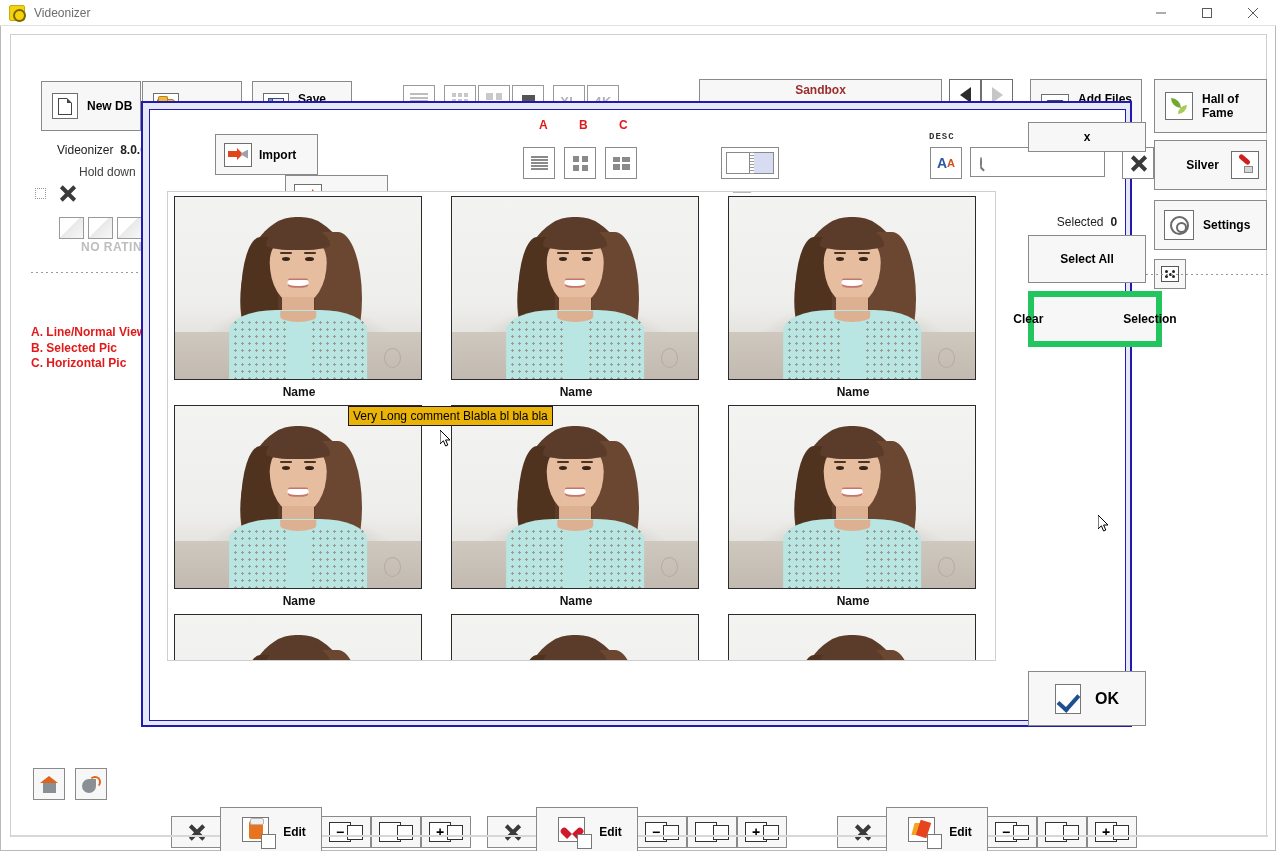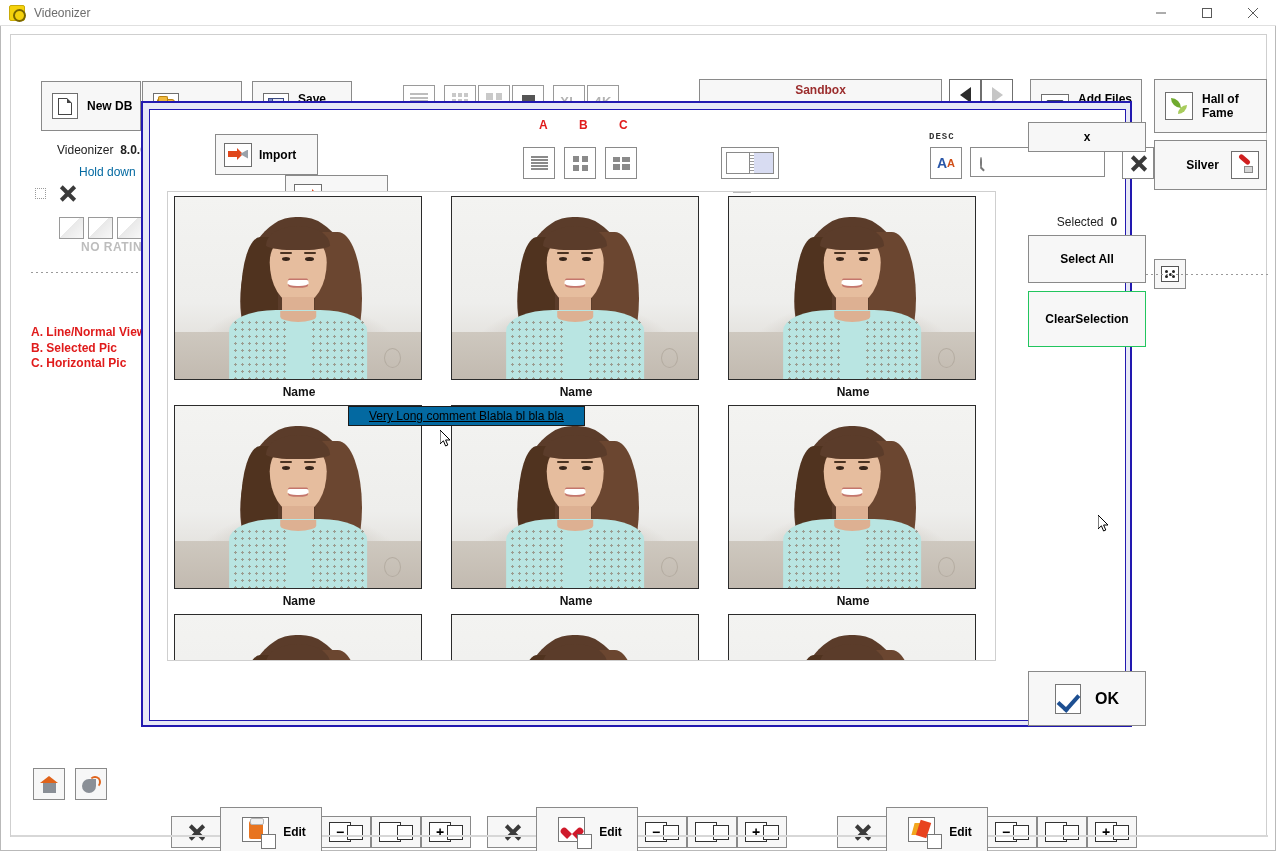--- a/index.html
+++ b/index.html
@@ -140,21 +140,21 @@
 
   #btn-dice{ left:1143px; top:224px; width:32px; height:30px; justify-content:center; }
   .dice-ico{ width:18px;height:16px;border:1px solid #555;position:relative;background:#fff; }
   .dice-ico i{ position:absolute;width:3px;height:3px;background:#222;border-radius:50%; }
   #dots-line{ position:absolute;left:1135px;top:239px;width:124px;height:1px;
     background:repeating-linear-gradient(to right,#9a9a9a 0 2px,transparent 2px 5px); }
 
   
   #version-line{ position:absolute; left:46px; top:108px; font-size:12px; color:#222; }
   #version-line b{ font-weight:bold; }
-  #holddown{ position:absolute; left:68px; top:130px; font-size:12px; color:#0369a1; }
+  #holddown{ position:absolute; left:68px; top:130px; font-size:12px; color:#404040; }
   #chk-row{ position:absolute; left:24px; top:150px; display:flex; align-items:center; }
   #chk-box{ width:11px;height:11px;border:1px dotted #9a9a9a;background:#fff; }
   .x-ico{ width:17px;height:17px;position:relative;display:inline-block; }
   .x-ico:before,.x-ico:after{content:"";position:absolute;left:7px;top:-1px;width:4px;height:19px;background:#3a3a3a;}
   .x-ico:before{transform:rotate(45deg);}
   .x-ico:after{transform:rotate(-45deg);}
   #chk-x{ margin-left:13px; }
   #rating-row{ position:absolute; left:48px; top:182px; display:flex; gap:4px; }
   .star{ width:25px;height:22px;border:1px solid #9a9a9a;
          background:linear-gradient(135deg,#ffffff 0%,#ffffff 45%,#e9e9e9 46%,#f8f8f8 100%); }
@@ -304,42 +304,42 @@
   .photo .lace-l,.photo .lace-r{ position:absolute; bottom:0; width:22%; height:33%;
      background-image:radial-gradient(circle, #8f8375 1.1px, transparent 1.3px);
      background-size:7px 7px; opacity:.75; }
   .photo .lace-l{ left:23%; } .photo .lace-r{ right:23%; }
   .photo .sofa{ position:absolute; left:0; bottom:0; width:100%; height:26%;
      background:linear-gradient(to bottom,#cec8bf,#c2bab0); }
   .photo .cushion{ position:absolute; right:8%; bottom:6%; width:7%; height:11%;
      border:1px solid #b4aca1; border-radius:50%; }
 
   
-  #tooltip{ position:absolute; left:205px; top:303px; background:#0369a1; color:#000;
-    border:1px solid #1a1a1a; font-size:12px; padding:2px 20px; white-space:nowrap; z-index:30;text-decoration:underline; }
+  #tooltip{ position:absolute; left:205px; top:303px; background:#eab308; color:#000;
+    border:1px solid #1a1a1a; font-size:12px; padding:2px 4px; white-space:nowrap; z-index:30; }
   #cursor-dlg{ position:absolute; left:297px; top:327px; width:12px; height:18px; z-index:31; }
   #cursor-main{ position:absolute; left:1087px; top:480px; width:12px; height:18px; z-index:5; }
   .arrowcur{ filter:drop-shadow(0.5px 0.5px 0 #fff); }
 
   
   #drag-handle{ position:absolute; left:565px; top:-2px; width:18px; height:3px; background:#b9b9b9; }
 
   
   #d-x{ position:absolute; left:861px; top:0px; width:118px; height:30px;
     background:#f7f7f7; border:1px solid #8a8a8a; display:flex;align-items:center;justify-content:center;
     font-size:12px; font-weight:bold; }
   #d-selected{ position:absolute; left:861px; top:93px; width:118px; text-align:center;
     font-size:12px; color:#222; }
   #d-selected b{ margin-left:7px; }
   #d-selectall{ position:absolute; left:861px; top:113px; width:118px; height:48px;
     background:#f7f7f7; border:1px solid #8a8a8a; display:flex;align-items:center;justify-content:center;
     font-size:12px;font-weight:bold; }
-  #d-clearsel{ position:absolute; left:861px; top:169px; width:118px; height:56px;
-    background:#f7f7f7; border:1px solid #22c55e; display:flex;align-items:center;justify-content:center;
-    font-size:12px;font-weight:bold; text-align:center; line-height:15px; }
+  #d-clearsel{ position:absolute; left:861px; top:169px; width:134px; height:56px;
+    background:#f7f7f7; border:6px solid #22c55e; display:flex;align-items:center;justify-content:center;
+    font-size:12px;font-weight:bold; text-align:center; line-height:15px;gap:40px; }
 
   #d-addactor{ position:absolute; left:0; top:549px; width:829px; height:55px;
     background:#f7f7f7; border:1px solid #8a8a8a; display:flex;align-items:center;justify-content:center; }
   #d-addactor .ico-box{ width:34px;height:34px;margin-right:12px; }
   #d-addactor .lbl{ font-size:12px;font-weight:bold; }
 
   #d-ok{ position:absolute; left:861px; top:549px; width:118px; height:55px;
     background:#f7f7f7; border:1px solid #8a8a8a; display:flex;align-items:center;justify-content:center; }
   #d-ok .chk{ width:26px;height:30px;background:#fff;border:1px solid #777;position:relative;margin-right:14px; }
   #d-ok .chk:after{ content:""; position:absolute;left:6px;top:5px;width:9px;height:17px;
@@ -480,20 +480,26 @@
         </span>
   </div>
   <div class="btn" id="btn-halloffame">
     <span class="ico-box">
           <span class="leaf-ico"></span>
         </span>
     <span class="lbl">
       <span>Hall of</span><br>
       <span>Fame</span>
     </span>
+  </div>
+  <div class="btn" id="btn-settings">
+    <span class="ico-box">
+          <span class="gear-ico"></span>
+        </span>
+    <span class="lbl">Settings</span>
   </div>
   <div class="btn" id="btn-dice">
     <span class="dice-ico">
       <i style="left:3px;top:3px"></i>
           <i style="right:3px;top:3px"></i>
       <i style="left:7px;top:6px"></i>
       <i style="left:3px;bottom:3px"></i>
           <i style="right:3px;bottom:3px"></i>
     </span>
   </div>

